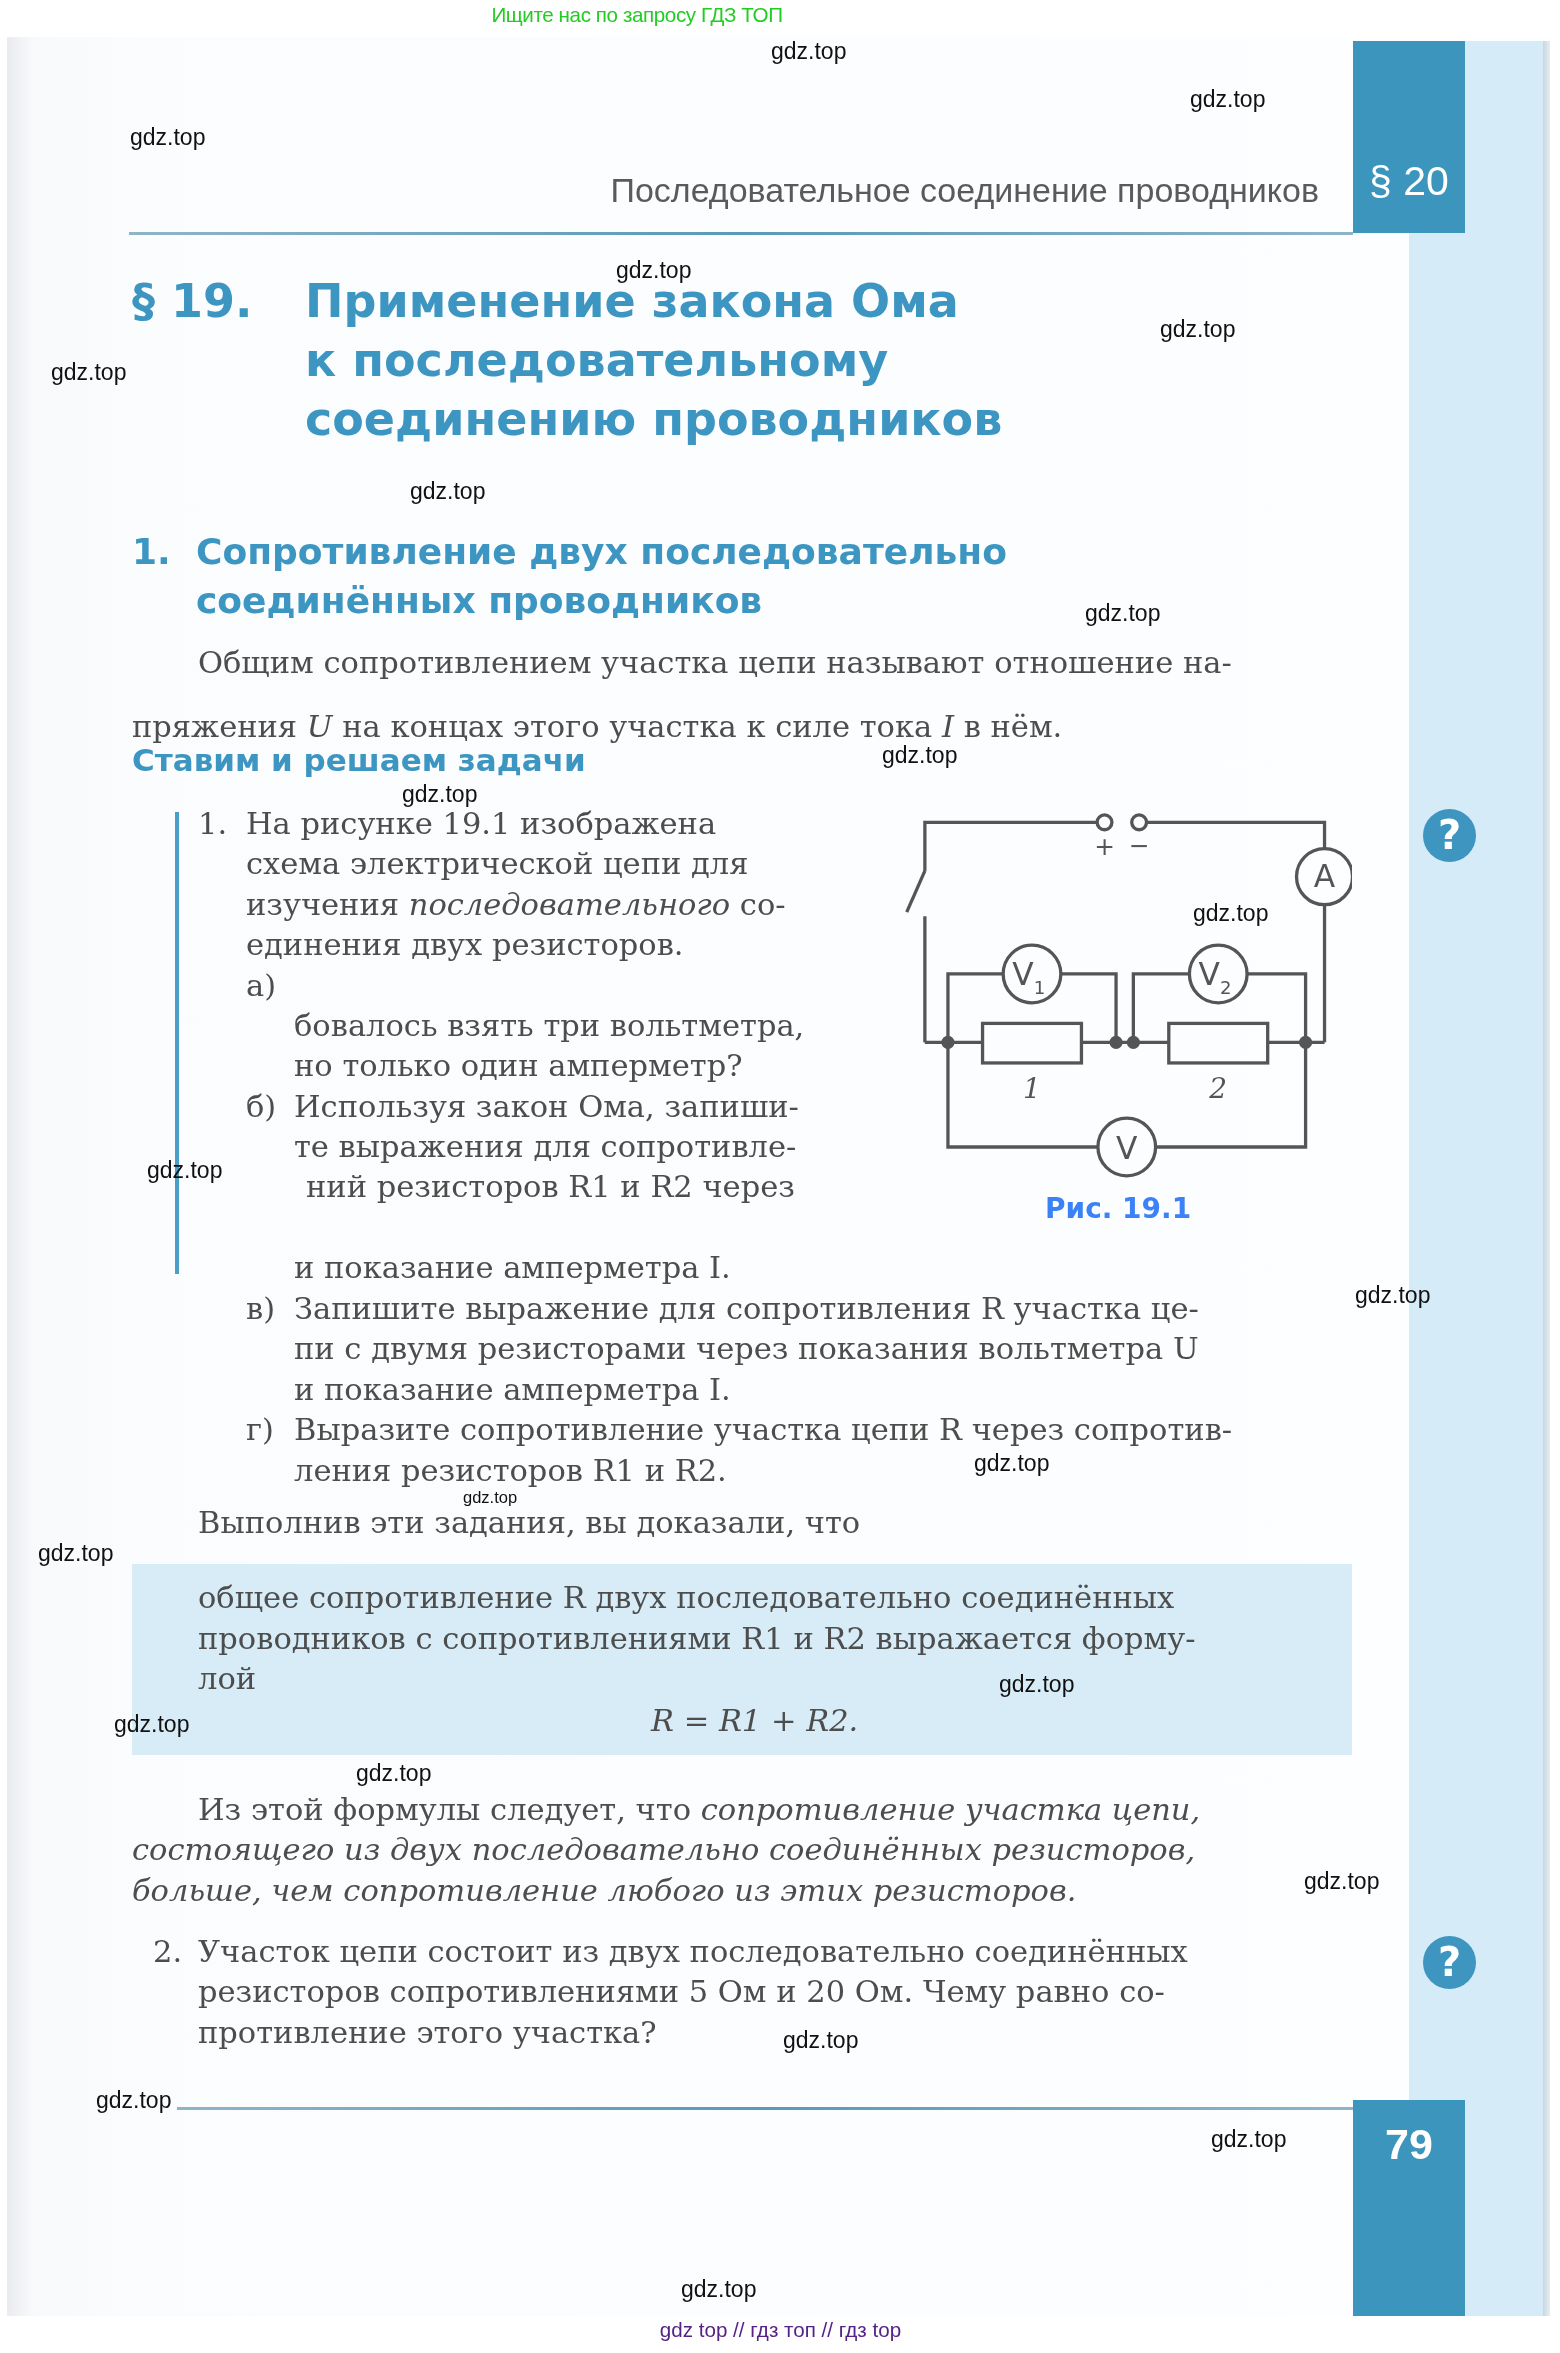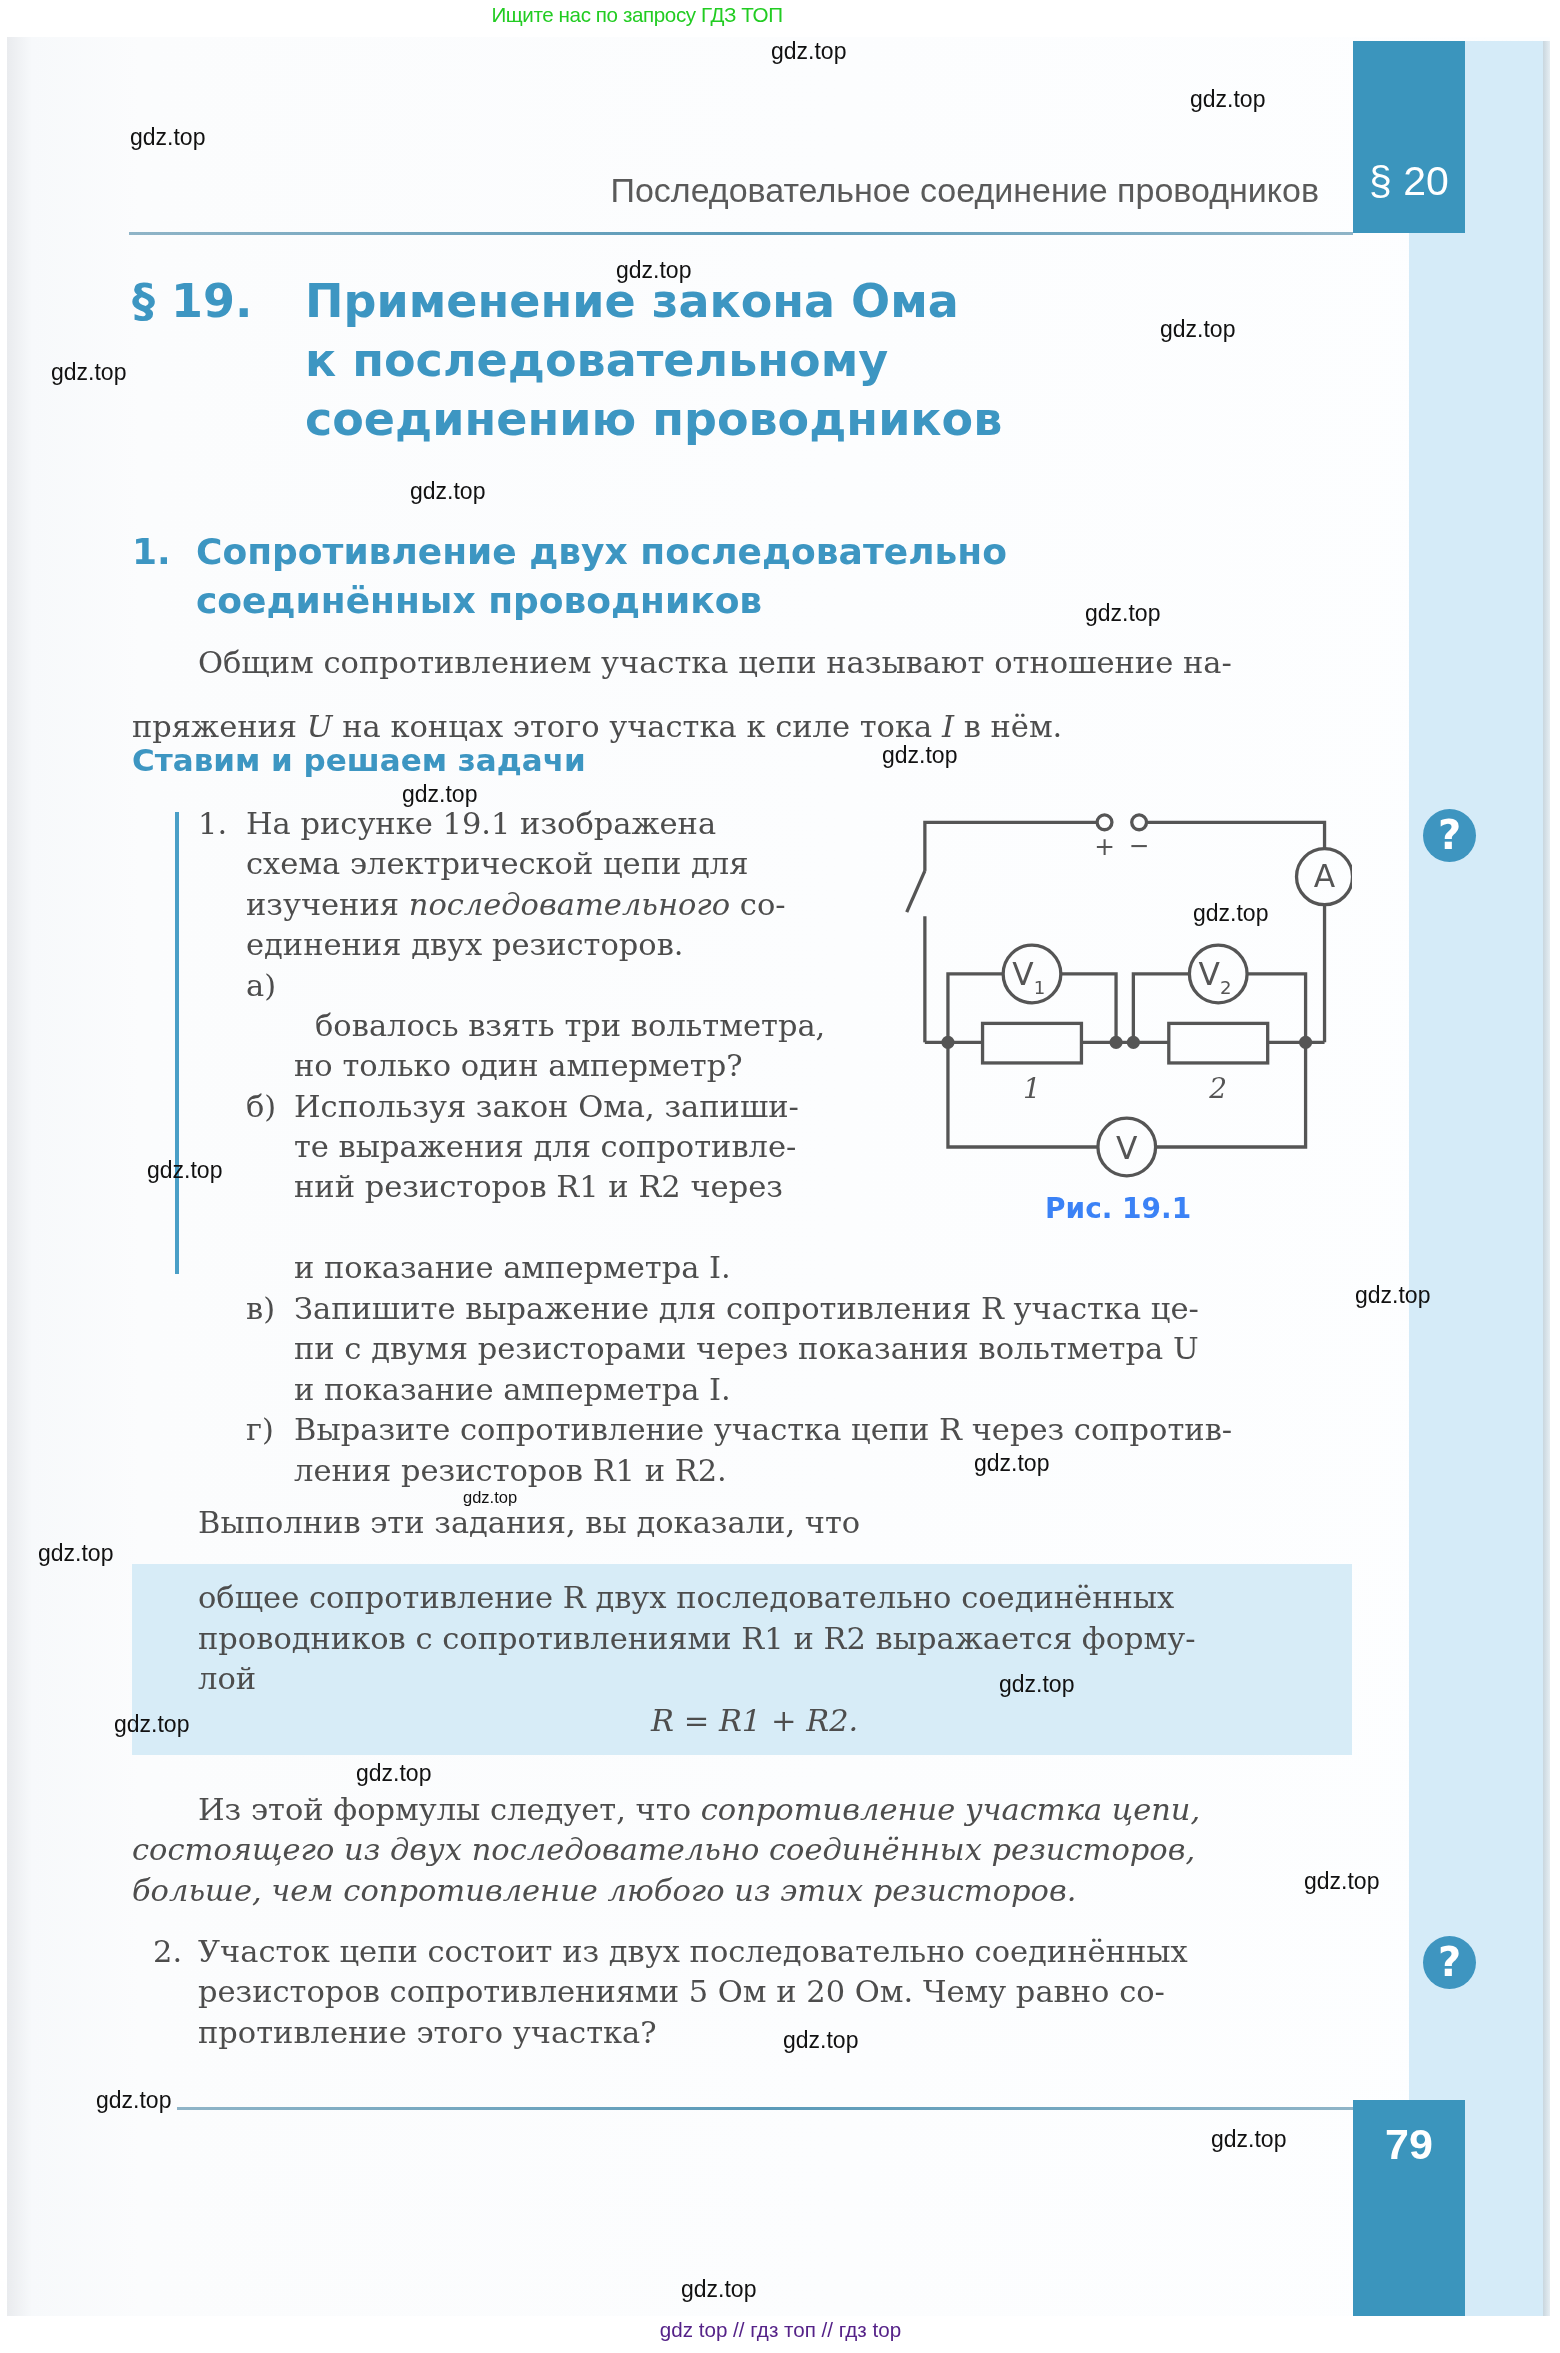--- a/index.html
+++ b/index.html
@@ -83,27 +83,27 @@
   <div class="task-line" style="left:48px; top:0; width:620px; display:flex; justify-content:space-between;">
     <span>На рисунке 19.1 изображена</span>
   </div>
   <div class="task-line" style="left:48px; top:40px;">схема электрической цепи для</div>
   <div class="task-line" style="left:48px; top:81px;">
     <span>изучения</span> <i>последовательного</i> <span>со-</span>
   </div>
   <div class="task-line" style="left:48px; top:121px;">единения двух резисторов.</div>
 
   <div class="task-line" style="left:48px; top:162px;">а)</div>
-  <div class="task-line" style="left:96px; top:202px;margin-left:21px;">бовалось взять три вольтметра,</div>
+  <div class="task-line" style="left:96px; top:202px;">бовалось взять три вольтметра,</div>
   <div class="task-line" style="left:96px; top:242px;">но только один амперметр?</div>
 
   <div class="task-line" style="left:48px; top:283px;">б)</div>
   <div class="task-line" style="left:96px; top:283px;">Используя закон Ома, запиши-</div>
   <div class="task-line" style="left:96px; top:323px;">те выражения для сопротивле-</div>
-  <div class="task-line" style="left:96px; top:363px;">ний резисторов R1 и R2 через</div>
+  <div class="task-line" style="left:108px; top:363px;">ний резисторов R1 и R2 через</div>
   <div class="task-line" style="left:96px; top:444px;">и показание амперметра I.</div>
 </div>
 
 <div class="abs" style="left:246px; top:1289px; width:1106px;">
   <div class="task-line" style="left:0; top:0;">в)</div>
   <div class="task-line" style="left:48px; top:0;">Запишите выражение для сопротивления R участка це-</div>
   <div class="task-line" style="left:48px; top:40px;">пи с двумя резисторами через показания вольтметра U</div>
   <div class="task-line" style="left:48px; top:81px;">и показание амперметра I.</div>
   <div class="task-line" style="left:0; top:121px;">г)</div>
   <div class="task-line" style="left:48px; top:121px;">Выразите сопротивление участка цепи R через сопротив-</div>

